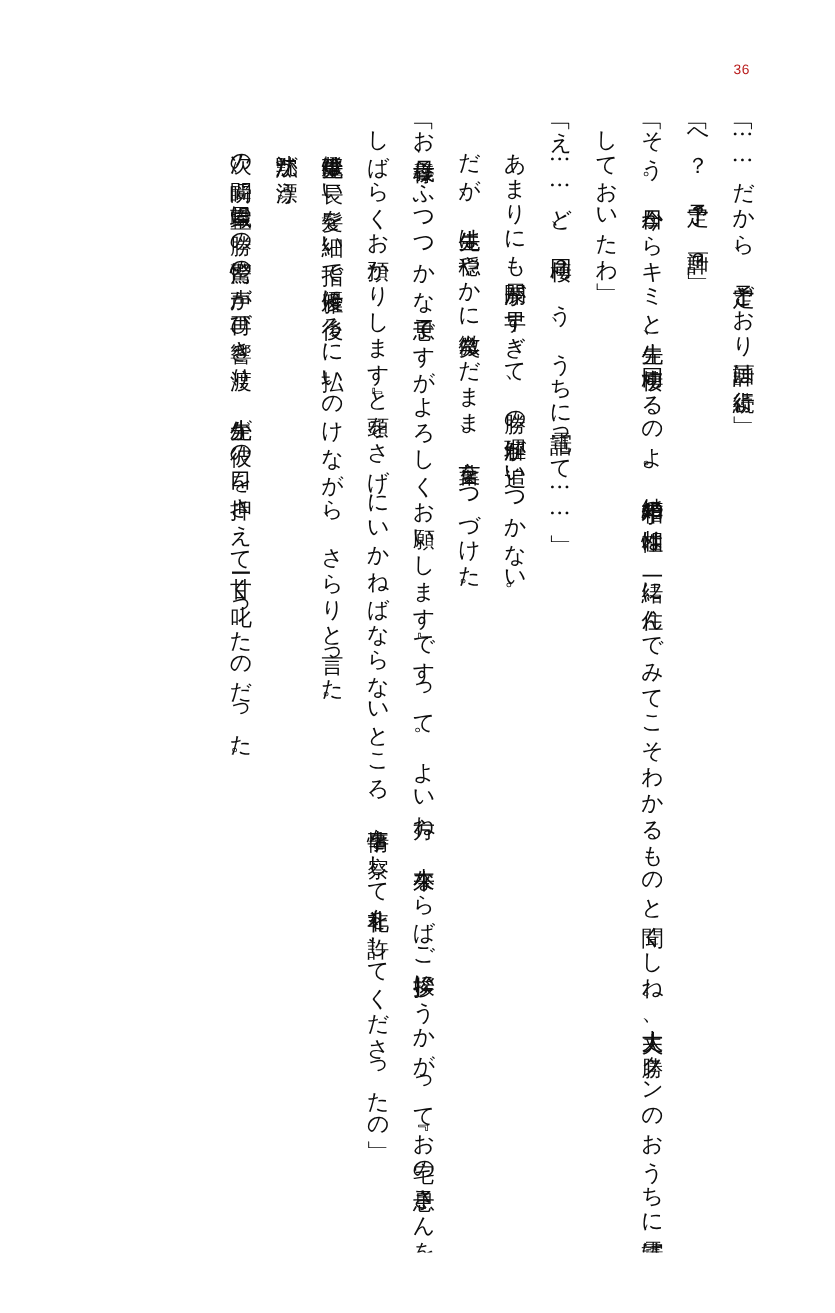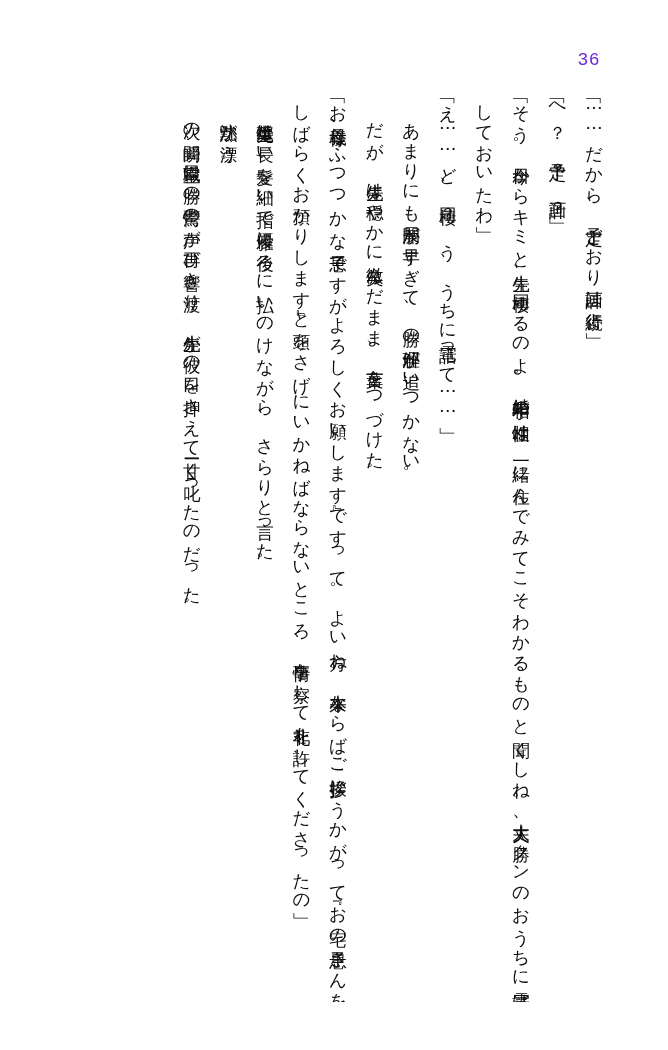--- a/index.html
+++ b/index.html
@@ -18,24 +18,24 @@
     position: relative;
     width: 668px;
     height: 1050px;
     background: #ffffff;
     box-sizing: border-box;
   }
   .page-number {
     position: absolute;
     top: 50px;
     right: 68px;
-    font-size: 18px;
+    font-size: 11px;
     letter-spacing: 0.5px;
-    color: #6d28d9;
-    font-family: Liberation Mono, monospace;
+    color: #b91c1c;
+    font-family: Liberation Sans, sans-serif;
   }
   .text-body {
     position: absolute;
     top: 92px;
     left: 40px;
     right: 56px;
     height: 910px;
     writing-mode: vertical-rl;
     text-orientation: upright;
     direction: ltr;

